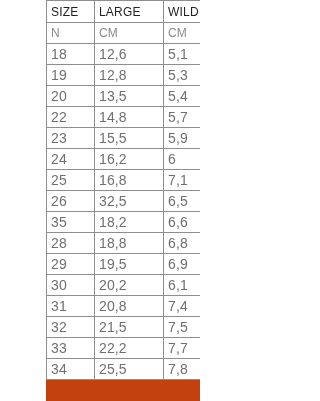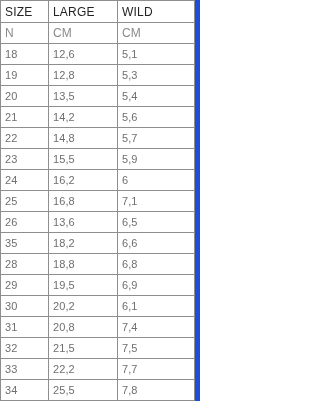--- a/index.html
+++ b/index.html
@@ -11,21 +11,22 @@
   body {
     width: 200px;
     height: 401px;
     overflow: hidden;
     font-family: "Liberation Sans", sans-serif;
   }
   #size-table-wrap {
     width: 200px;
     height: 401px;
     box-sizing: border-box;
-    background: #1d4ed8;
+    background: #c2410c;
+    margin-left: 46px;
   }
   table.size-table {
     border-collapse: collapse;
     table-layout: fixed;
     width: 194px;
     margin: 0;
     background: #ffffff;
   }
   table.size-table col.col-size  { width: 48px; }
   table.size-table col.col-large { width: 69px; }
@@ -49,21 +50,21 @@
     letter-spacing: 0.2px;
     height: 22px;
   }
   table.size-table td.unit-cell {
     color: #8a8a8a;
     font-size: 12px;
     letter-spacing: 0.2px;
   }
   table.size-table td.data-cell {
     color: #6f6f6f;
-    font-size: 11px;
+    font-size: 14px;
     letter-spacing: 0.1px;
   }
 </style>
 </head>
 <body>
 
 <div id="size-table-wrap">
   <table class="size-table">
     <colgroup>
       <col class="col-size">
@@ -92,25 +93,20 @@
           <td class="data-cell">19</td>
           <td class="data-cell">12,8</td>
           <td class="data-cell">5,3</td>
         </tr>
         <tr>
           <td class="data-cell">20</td>
           <td class="data-cell">13,5</td>
           <td class="data-cell">5,4</td>
         </tr>
         <tr>
-          <td class="data-cell">21</td>
-          <td class="data-cell">14,2</td>
-          <td class="data-cell">5,6</td>
-        </tr>
-        <tr>
           <td class="data-cell">22</td>
           <td class="data-cell">14,8</td>
           <td class="data-cell">5,7</td>
         </tr>
         <tr>
           <td class="data-cell">23</td>
           <td class="data-cell">15,5</td>
           <td class="data-cell">5,9</td>
         </tr>
         <tr>
@@ -118,21 +114,21 @@
           <td class="data-cell">16,2</td>
           <td class="data-cell">6</td>
         </tr>
         <tr>
           <td class="data-cell">25</td>
           <td class="data-cell">16,8</td>
           <td class="data-cell">7,1</td>
         </tr>
         <tr>
           <td class="data-cell">26</td>
-          <td class="data-cell">13,6</td>
+          <td class="data-cell">32,5</td>
           <td class="data-cell">6,5</td>
         </tr>
         <tr>
           <td class="data-cell">35</td>
           <td class="data-cell">18,2</td>
           <td class="data-cell">6,6</td>
         </tr>
         <tr>
           <td class="data-cell">28</td>
           <td class="data-cell">18,8</td>

